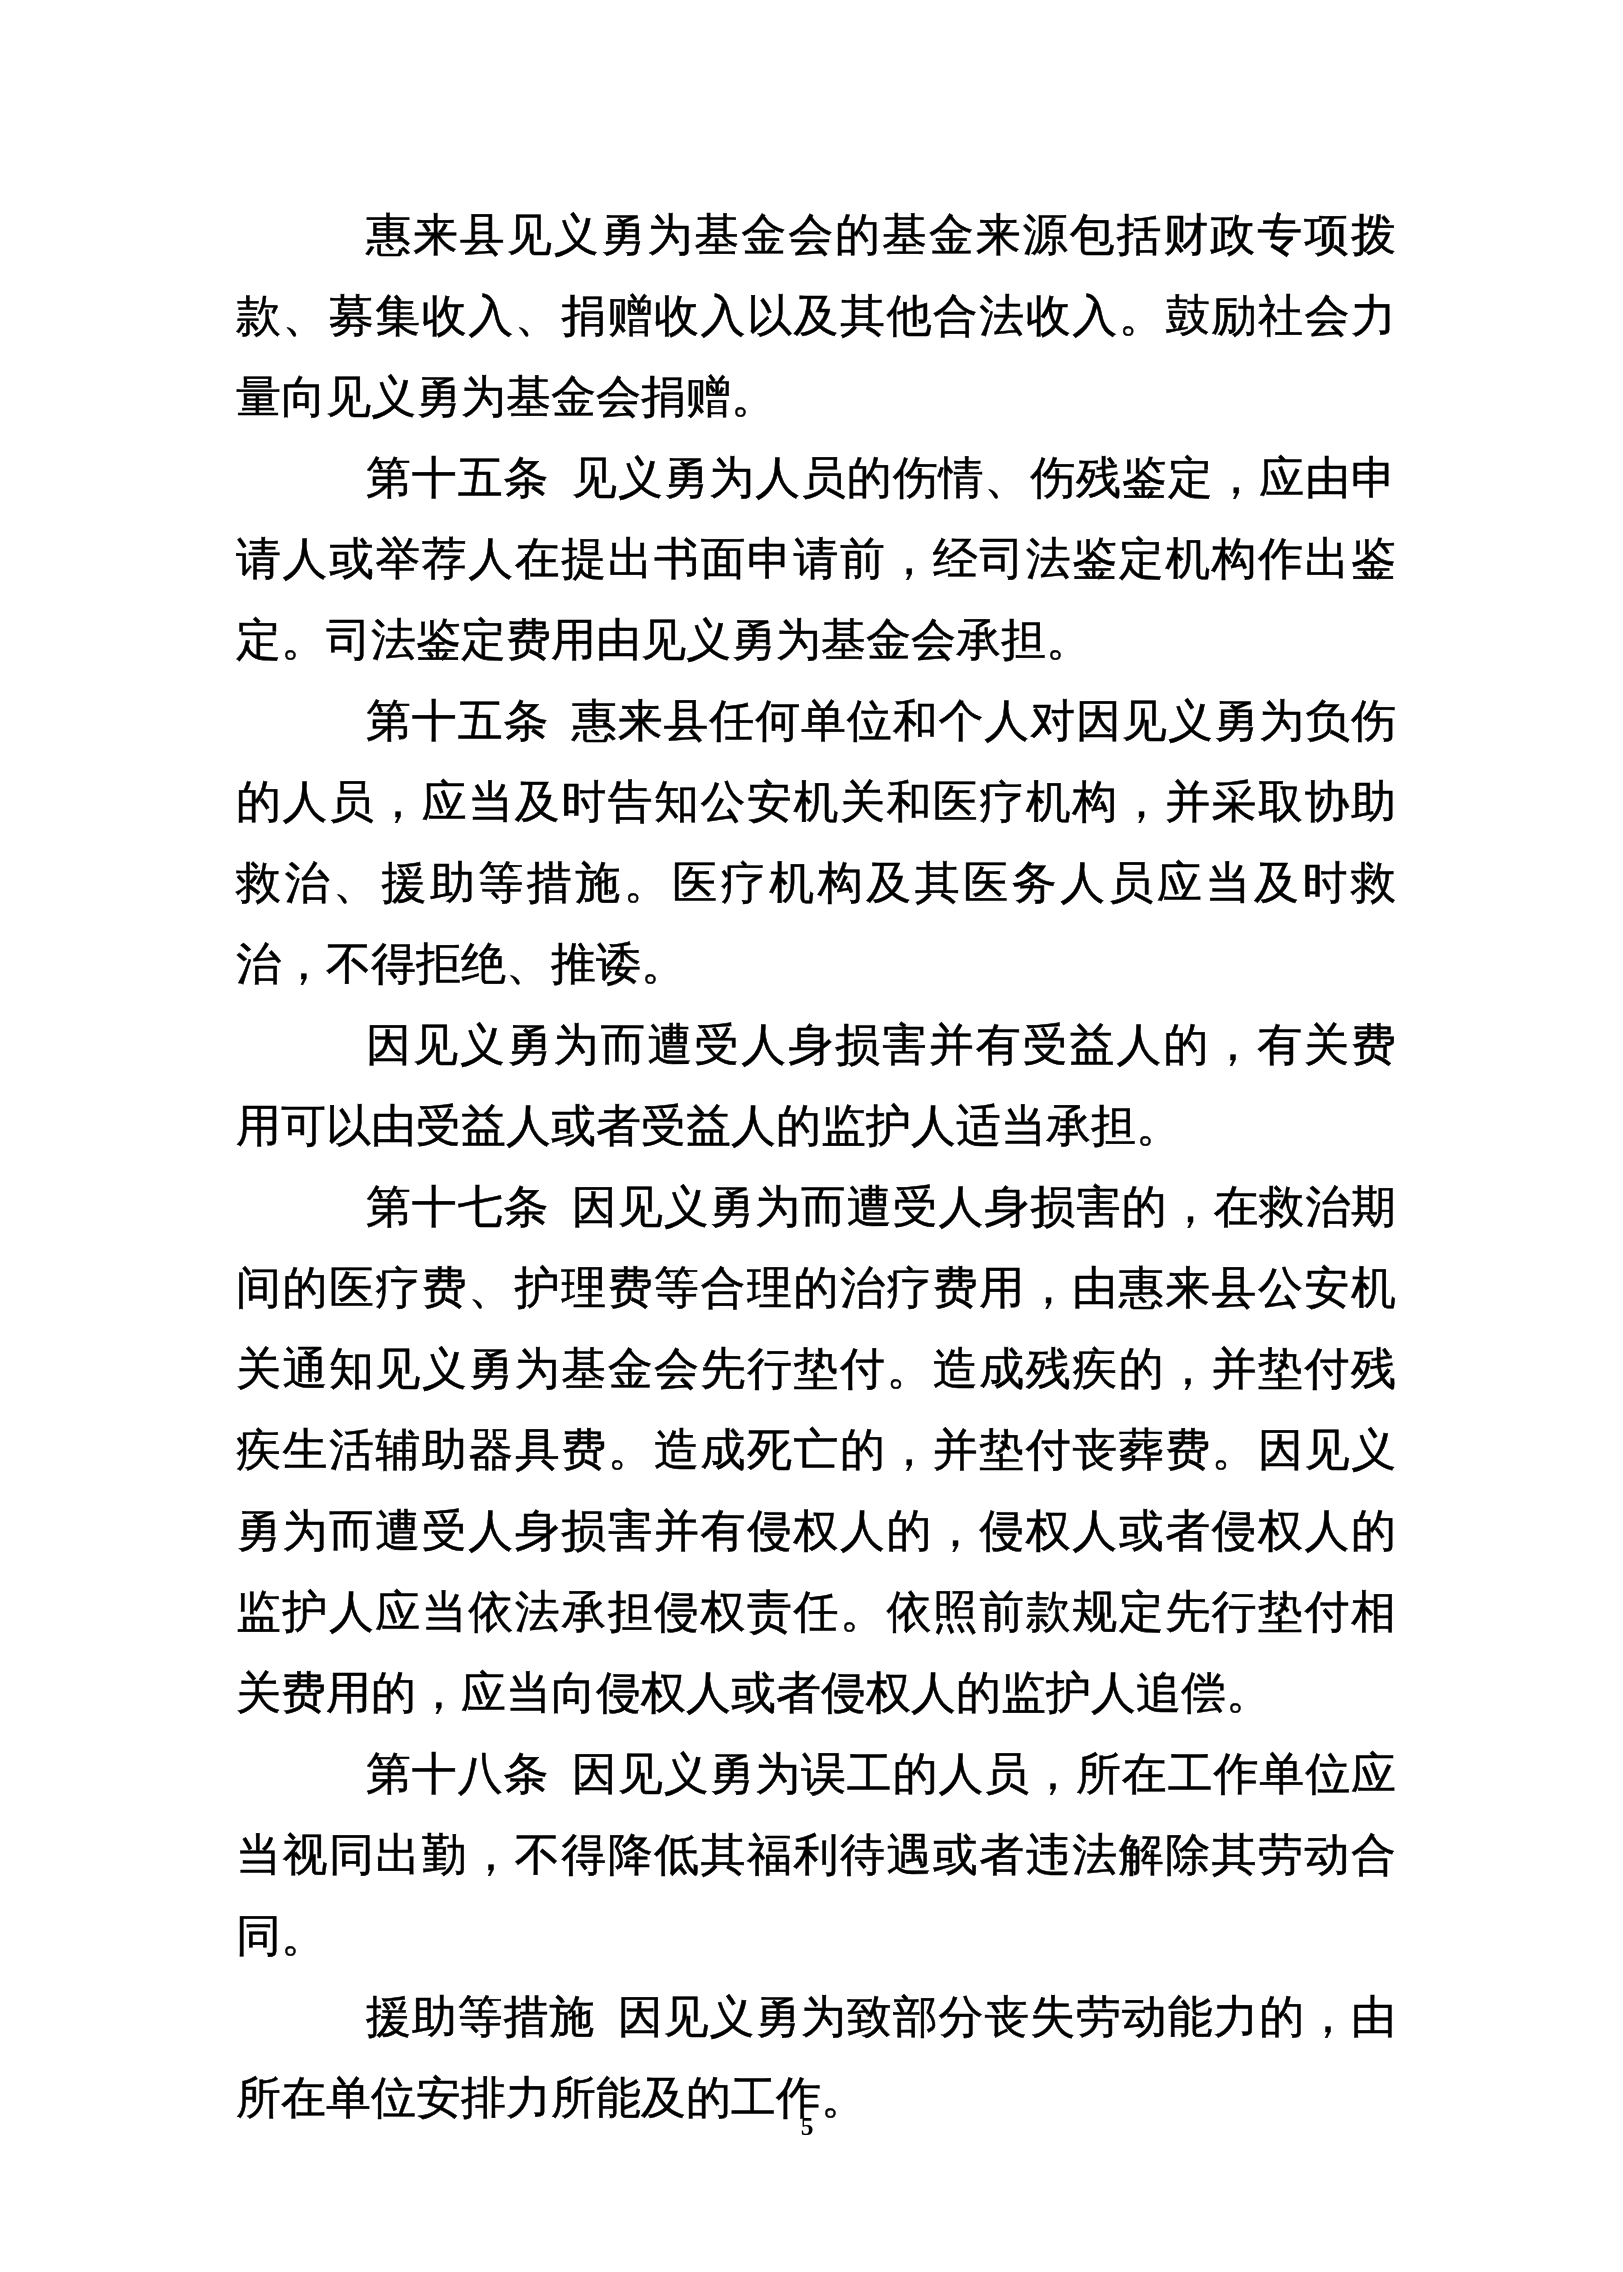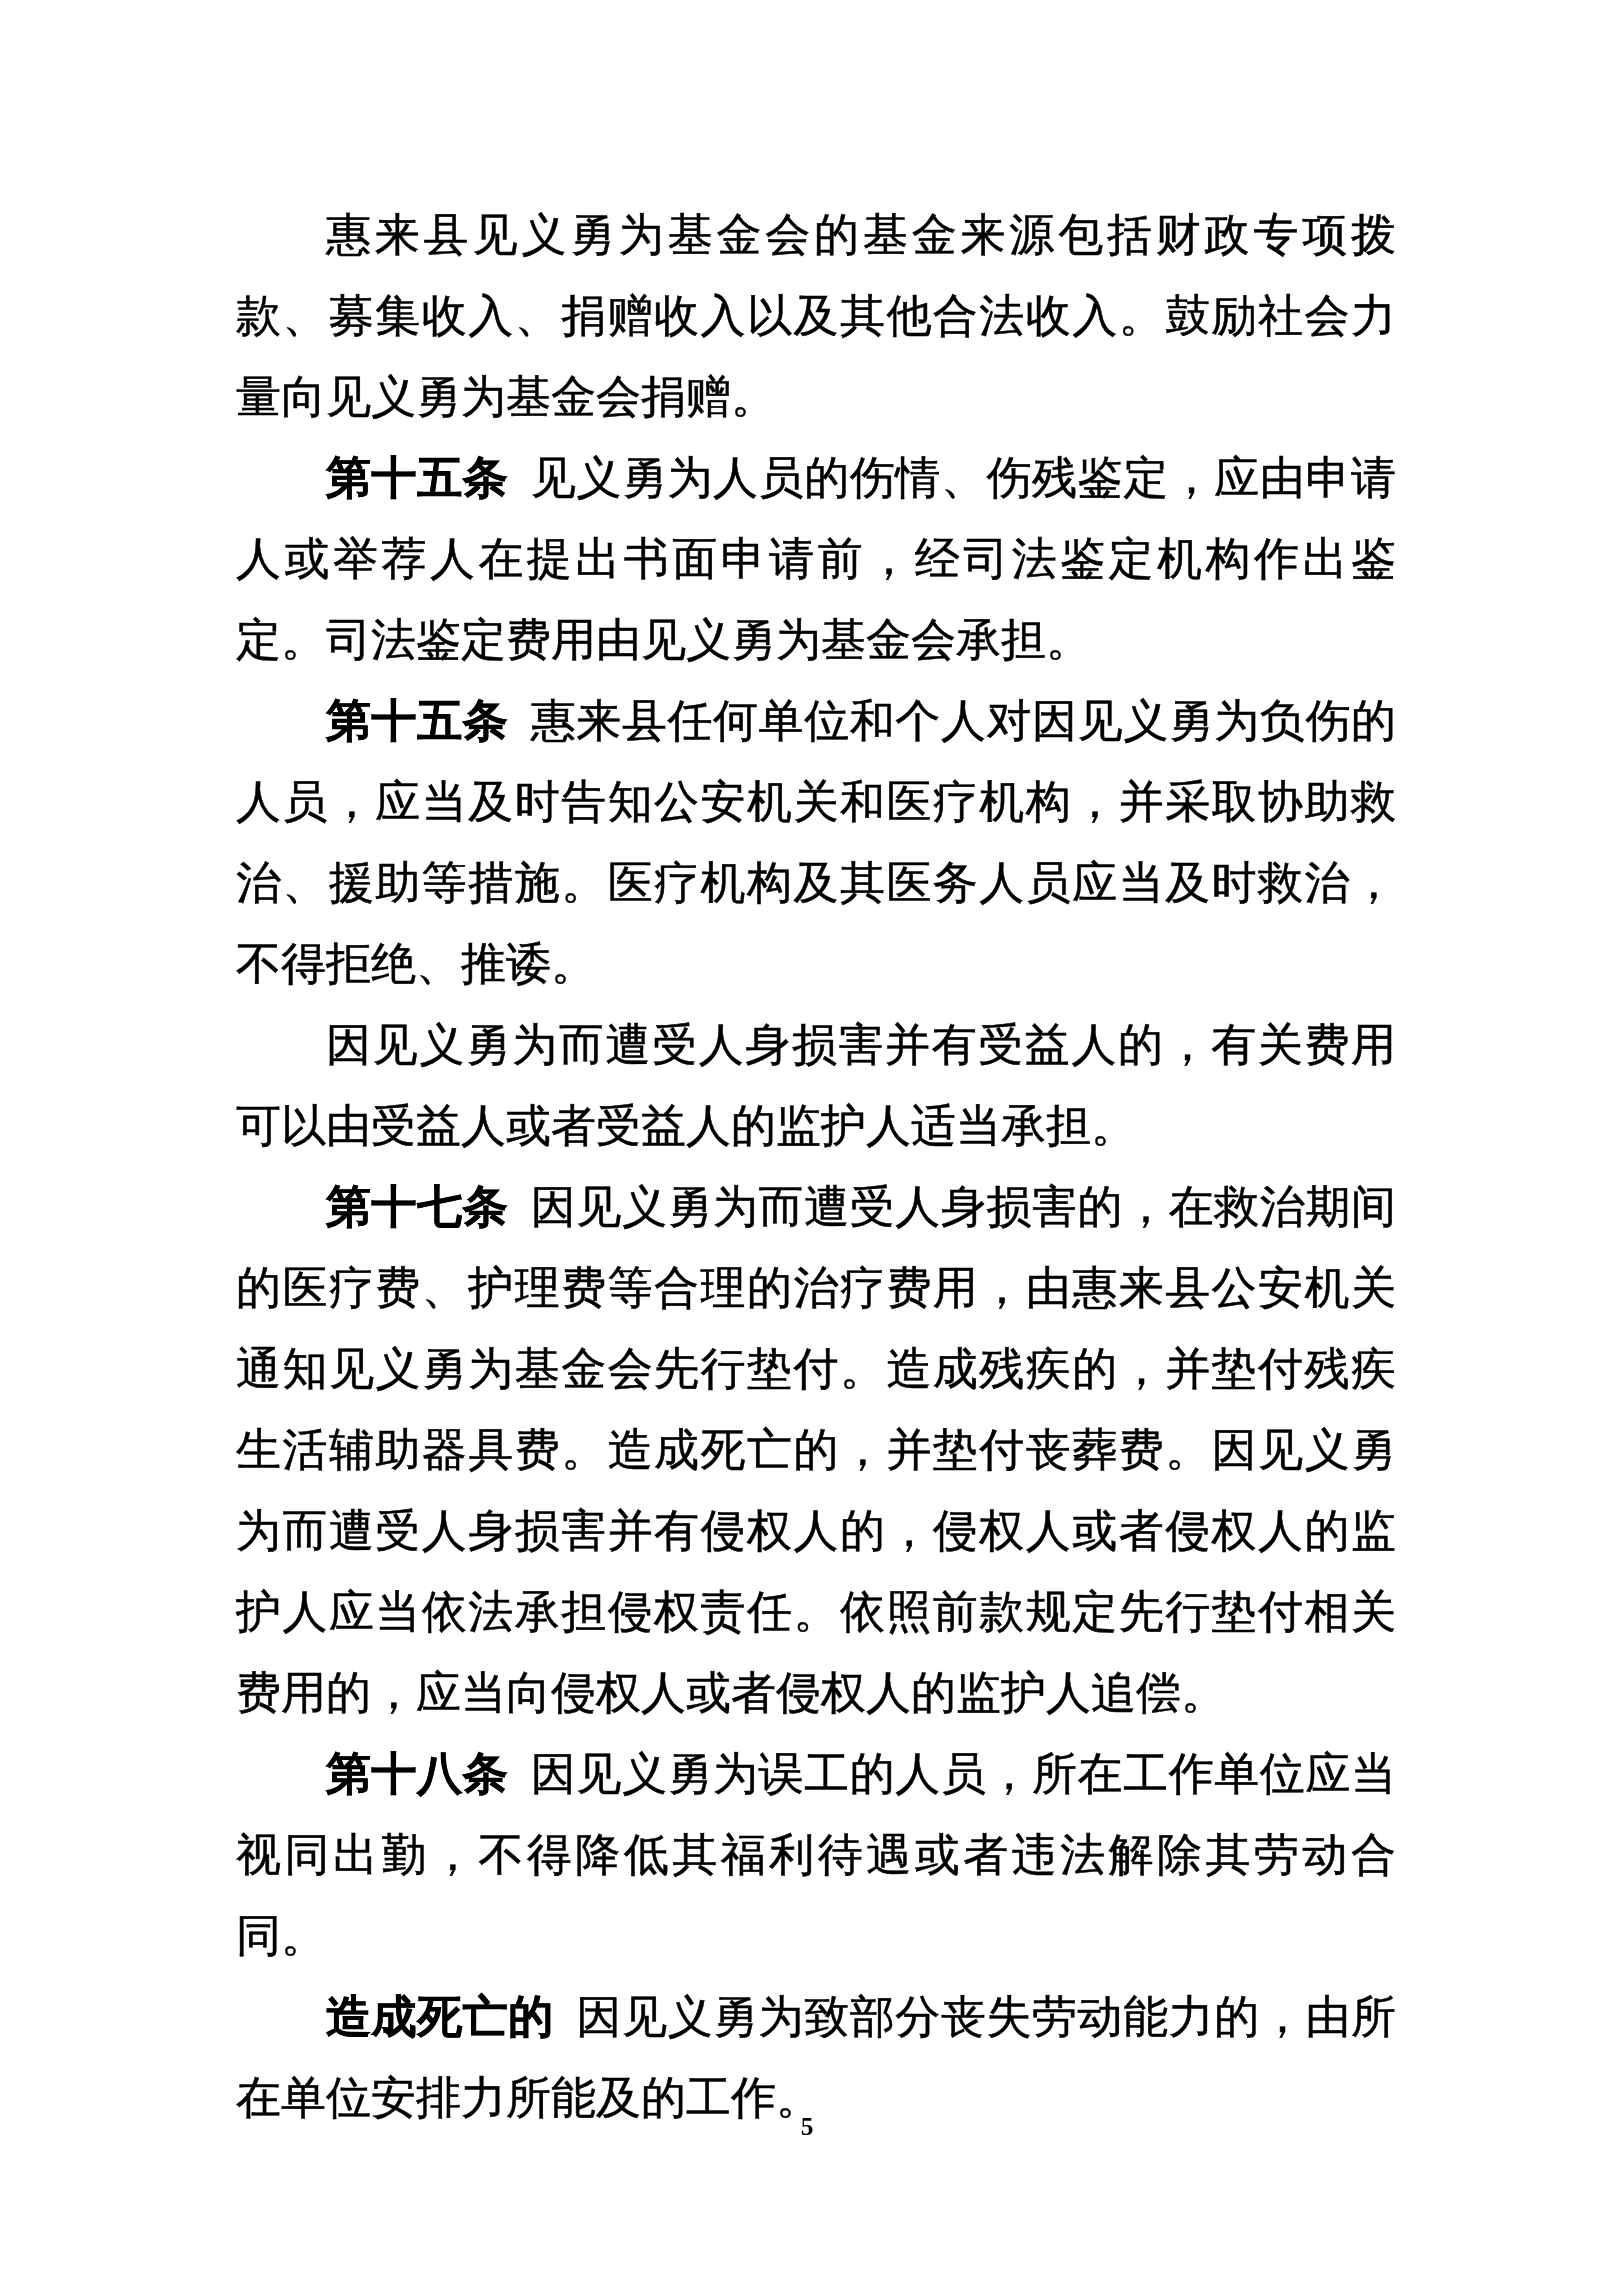--- a/index.html
+++ b/index.html
@@ -27,21 +27,22 @@
     font-size: 45px;
     line-height: 81px;
     text-align: justify;
     text-indent: 2em;
     letter-spacing: 0;
     color: #000000;
     
     -webkit-text-stroke: 0.5px #000000;
   }
   .article-label {
-    font-weight: 700;
+    font-weight: 400;
+    margin-left: 40px;
   }
   .article-label:not(:empty) {
     margin-right: 0.5em;
   }
   .page-footer {
     position: absolute;
     left: 0;
     right: 0;
     top: 2110px;
     text-align: center;
@@ -63,20 +64,20 @@
     <p class="para"><span class="article-label">第十五条</span><span>见义勇为人员的伤情、伤残鉴定，应由申请人或举荐人在提出书面申请前，经司法鉴定机构作出鉴定。司法鉴定费用由见义勇为基金会承担。</span></p>
 
     <p class="para"><span class="article-label">第十五条</span><span>惠来县任何单位和个人对因见义勇为负伤的人员，应当及时告知公安机关和医疗机构，并采取协助救治、援助等措施。医疗机构及其医务人员应当及时救治，不得拒绝、推诿。</span></p>
 
     <p class="para"><span class="article-label"></span><span>因见义勇为而遭受人身损害并有受益人的，有关费用可以由受益人或者受益人的监护人适当承担。</span></p>
 
     <p class="para"><span class="article-label">第十七条</span><span>因见义勇为而遭受人身损害的，在救治期间的医疗费、护理费等合理的治疗费用，由惠来县公安机关通知见义勇为基金会先行垫付。造成残疾的，并垫付残疾生活辅助器具费。造成死亡的，并垫付丧葬费。因见义勇为而遭受人身损害并有侵权人的，侵权人或者侵权人的监护人应当依法承担侵权责任。依照前款规定先行垫付相关费用的，应当向侵权人或者侵权人的监护人追偿。</span></p>
 
     <p class="para"><span class="article-label">第十八条</span><span>因见义勇为误工的人员，所在工作单位应当视同出勤，不得降低其福利待遇或者违法解除其劳动合同。</span></p>
 
-    <p class="para"><span class="article-label">造成死亡的</span><span>因见义勇为致部分丧失劳动能力的，由所在单位安排力所能及的工作。</span></p>
+    <p class="para"><span class="article-label">援助等措施</span><span>因见义勇为致部分丧失劳动能力的，由所在单位安排力所能及的工作。</span></p>
 
   </div>
 
   <div class="page-footer">5</div>
 
 </div>
 
 
 </body></html>

